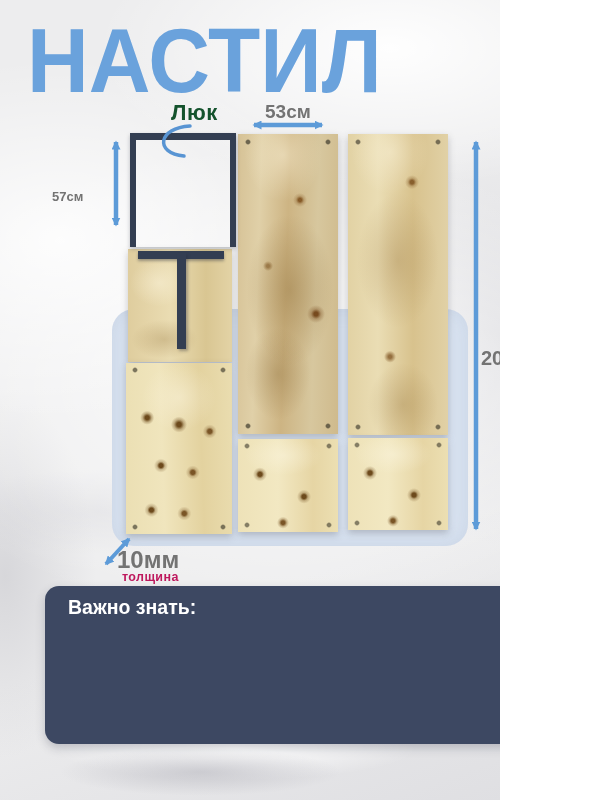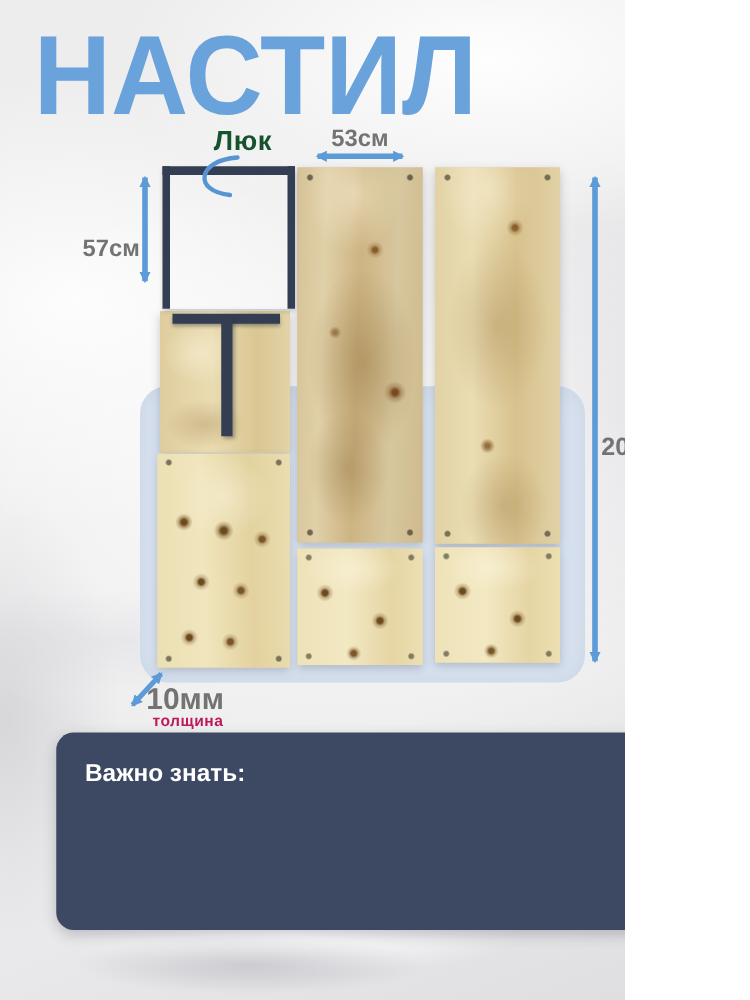--- a/index.html
+++ b/index.html
@@ -114,28 +114,28 @@
     box-shadow:2px 2px 3px rgba(40,45,60,.35);}
 
   
   .arrows{position:absolute;left:0;top:0;width:600px;height:800px;pointer-events:none;}
 
   
   .lbl{position:absolute;margin:0;white-space:nowrap;}
   .dim{font-weight:800;color:#737373;}
   .luk{left:171px;top:100px;font-size:22px;font-weight:800;color:#14532d;letter-spacing:.5px;}
   .d53{left:265px;top:101px;font-size:19px;}
-  .d57{left:66px;top:189px;font-size:19px;}
+  .d57{left:52px;top:189px;font-size:13px;}
   .d200{left:481px;top:347px;font-size:20px;}
   .d10{left:117px;top:546px;font-size:24px;}
   .thick-cap{left:122px;top:570px;font-size:12.5px;font-weight:700;color:#be185d;letter-spacing:.4px;}
 
   
   .info-box{position:absolute;left:45px;top:586px;width:507px;height:158px;border-radius:14px;
-    background:#3D4862;box-sizing:border-box;padding:21px 23px 0 23px;color:#FFFFFF;
+    background:#3D4862;box-sizing:border-box;padding:9px 23px 0 23px;color:#FFFFFF;
     box-shadow:0 4px 10px rgba(50,55,75,.25);}
   .ib-head{margin:0;font-size:19.5px;font-weight:700;line-height:24.5px;}
   .ib-body{margin:0;font-size:18.5px;font-weight:400;line-height:24.5px;letter-spacing:.1px;}
   .ib-body b{font-weight:700;}
   .ib-p2{margin-top:24px;}
 </style>
 </head>
 <body>
 
 <div class="canvas">

